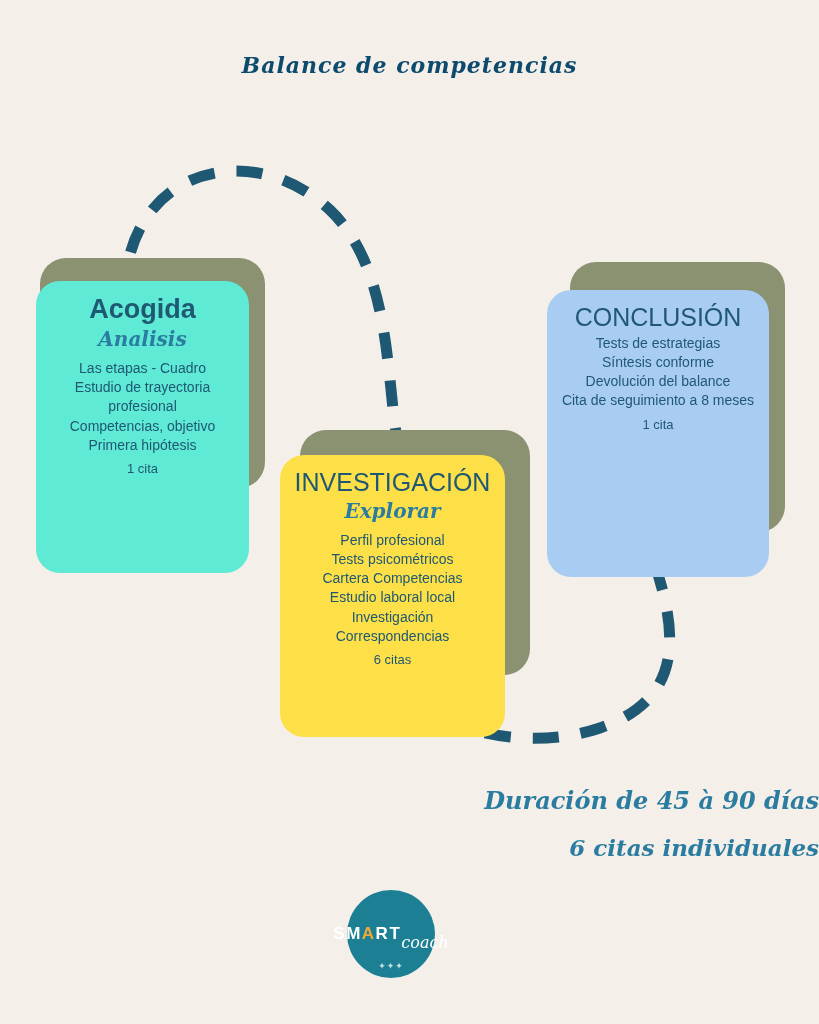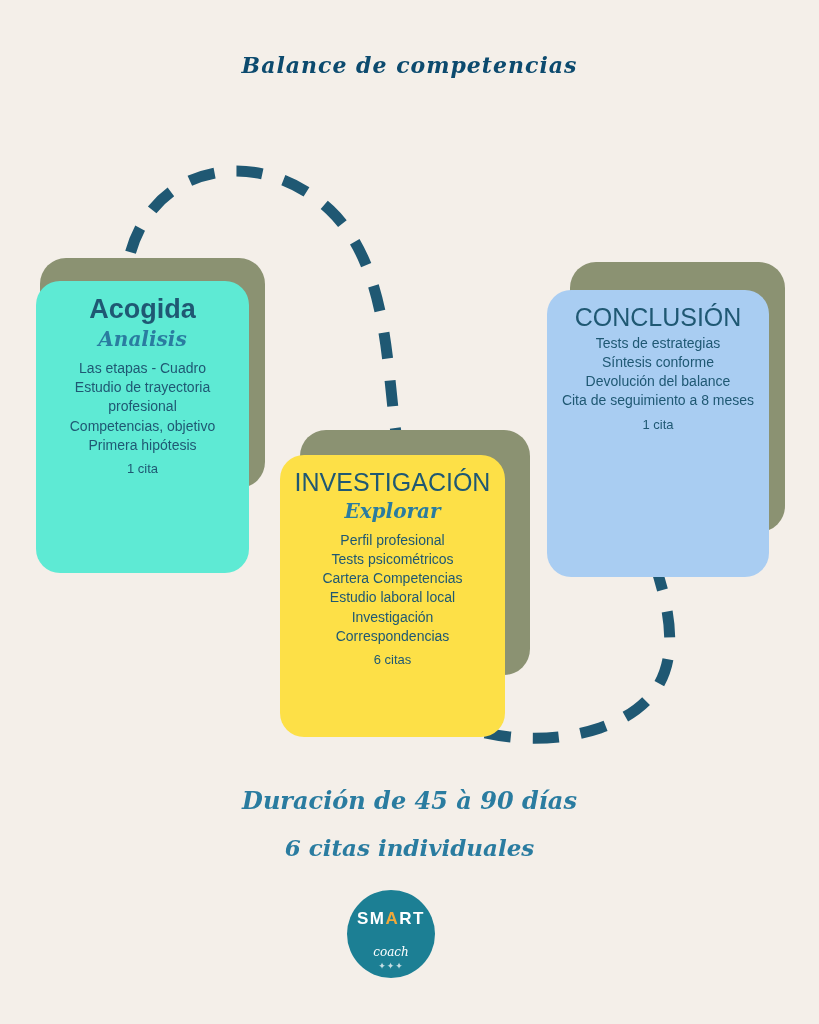--- a/index.html
+++ b/index.html
@@ -101,54 +101,53 @@
     font-size: 13px;
     color: #1f5873;
     margin-top: 6px;
   }
 
   
   .footer {
     position: absolute;
     left: 0;
     width: 819px;
-    text-align: center;
+    text-align: right;
     font-family: "DejaVu Serif", serif;
     font-style: italic;
     font-weight: bold;
     color: #2a7ca0;
   }
   #footer-line-1 { top: 786px; font-size: 24px; }
   #footer-line-2 { top: 834px; font-size: 23px; }
 
   
   .logo {
     position: absolute;
     left: 347px;
     top: 890px;
     width: 88px;
     height: 88px;
     border-radius: 50%;
     background: #1c7f94;
     color: #ffffff;
     display: flex;
-    flex-direction: column;
     align-items: center;
     justify-content: center;
   }
   .logo-top {
     font-size: 17px;
     letter-spacing: 1.5px;
     font-weight: bold;
   }
   .logo-top .accent { color: #f0a93b; }
   .logo-bottom {
     font-family: "DejaVu Serif", serif;
     font-style: italic;
-    font-size: 12px;
+    font-size: 16px;
     margin-top: 16px;
   }
   .logo-arc {
     position: absolute;
     bottom: 7px;
     font-size: 9px;
     letter-spacing: 1px;
     opacity: .75;
   }
 </style>

